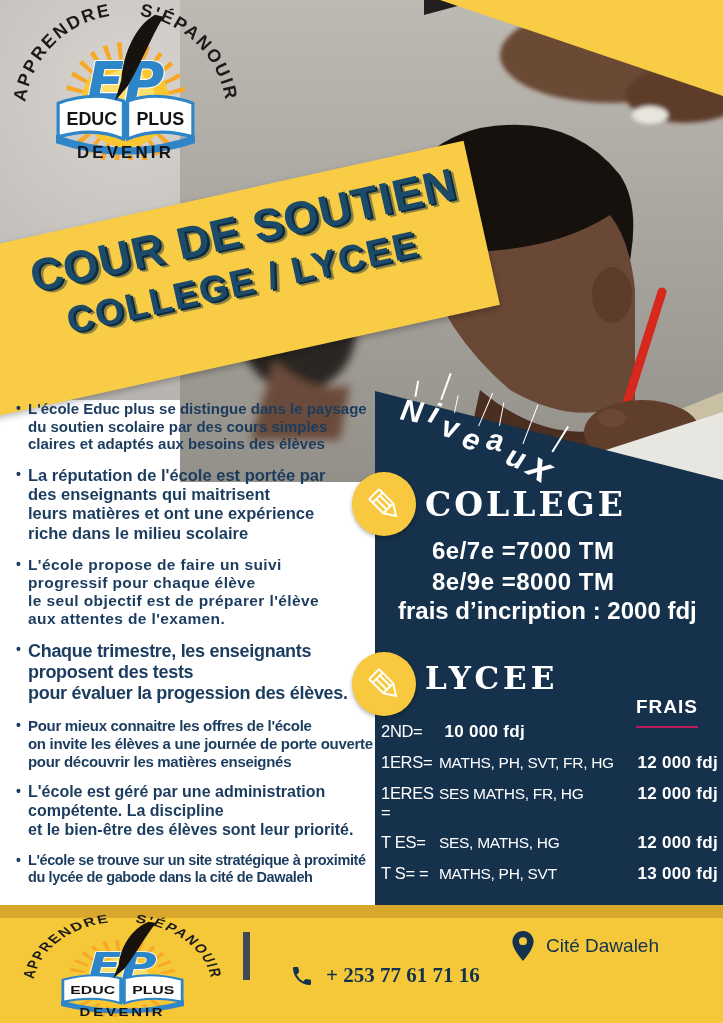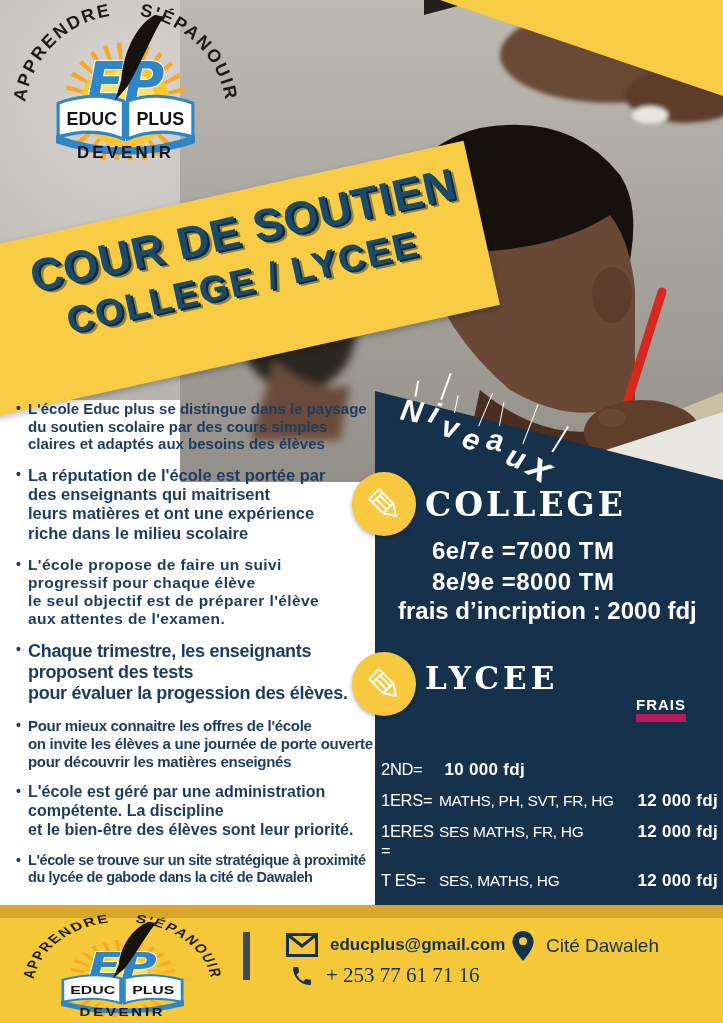--- a/index.html
+++ b/index.html
@@ -58,35 +58,35 @@
 
   .college-heading{position:absolute;left:425px;top:485px;z-index:6;color:#fff;
       font-family:"DejaVu Serif",serif;font-weight:bold;font-size:33px;letter-spacing:3px;}
   .college-lines{position:absolute;left:432px;top:535px;z-index:6;color:#fff;
       font-weight:bold;font-size:24px;line-height:31px;letter-spacing:.5px;}
   .fee-note{position:absolute;left:398px;top:597px;z-index:6;color:#fff;
       font-weight:bold;font-size:24px;}
   .lycee-heading{position:absolute;left:425px;top:660px;z-index:6;color:#fff;
       font-family:"DejaVu Serif",serif;font-weight:bold;font-size:31px;letter-spacing:4px;}
   .frais-header{position:absolute;left:636px;top:696px;z-index:6;color:#fff;
-      font-weight:bold;font-size:15px;letter-spacing:1px;border-bottom:8px solid #be185d;padding-bottom:1px;}
-  .lycee-table{position:absolute;left:381px;top:722px;width:337px;z-index:6;color:#fff;margin-top:38px;}
+      font-weight:bold;font-size:19px;letter-spacing:1px;border-bottom:2px solid #be185d;padding-bottom:8px;}
+  .lycee-table{position:absolute;left:381px;top:722px;width:337px;z-index:6;color:#fff;}
   .lycee-row{display:flex;align-items:baseline;margin-bottom:11px;}
   .lycee-row .level{flex:0 0 58px;font-size:16.5px;letter-spacing:-.3px;}
   .lycee-row .subjects{flex:1 1 auto;font-size:15.5px;letter-spacing:-.3px;}
   .lycee-row .price{flex:0 0 86px;text-align:right;font-weight:bold;font-size:17px;letter-spacing:.3px;}
 
   
   .footer{position:absolute;left:0;top:905px;width:723px;height:118px;background:#F5C839;z-index:8;}
   .footer-strip{position:absolute;left:0;top:0;width:100%;height:13px;background:#D9A72B;}
   .footer-divider{position:absolute;left:243px;top:27px;width:7px;height:48px;background:#3d4a54;}
   .contact{position:absolute;display:flex;align-items:center;gap:12px;color:#12324e;}
   .contact-email{left:286px;top:28px;font-weight:bold;font-size:17px;}
   .contact-location{left:512px;top:26px;font-size:19px;}
-  .contact-phone{left:290px;top:58px;font-family:"Liberation Serif",serif;font-weight:normal;font-size:21px;align-items:center;}
+  .contact-phone{left:290px;top:58px;font-family:"Liberation Serif",serif;font-weight:bold;font-size:21px;align-items:center;}
 </style>
 </head>
 <body>
 
 <div class="page">
 
   <div class="logo-backdrop"></div>
 
   <div class="photo">
     <svg width="543" height="482" viewBox="0 0 543 482">
@@ -256,27 +256,20 @@
       <text font-size="17" font-weight="bold" fill="#1a1a1a" letter-spacing="2">
         <textPath href="#arcR1" startOffset="50%" text-anchor="middle">S'ÉPANOUIR</textPath>
       </text>
       <text x="110" y="150" text-anchor="middle" font-size="16" font-weight="bold" fill="#141414" letter-spacing="3">DEVENIR</text>
     </svg>
   </div>
 
   <div class="footer">
     <div class="footer-strip"></div>
     <div class="footer-divider"></div>
-    <div class="contact contact-email">
-      <svg width="32" height="24" viewBox="0 0 32 24">
-        <rect x="1.5" y="1.5" width="29" height="21" fill="none" stroke="#12324e" stroke-width="3"></rect>
-        <path d="M1.5,1.5 L16,13 L30.5,1.5" fill="none" stroke="#12324e" stroke-width="3"></path>
-      </svg>
-      <span>educplus@gmail.com</span>
-    </div>
     <div class="contact contact-location">
       <svg width="22" height="30" viewBox="0 0 24 34">
         <path d="M12,0 C5.4,0 0,5.4 0,12 c0,9 12,22 12,22 s12,-13 12,-22 C24,5.4 18.6,0 12,0 Z" fill="#12324e"></path>
         <circle cx="12" cy="11.5" r="4.5" fill="#F5C839"></circle>
       </svg>
       <span>Cité Dawaleh</span>
     </div>
     <div class="contact contact-phone">
       <svg width="24" height="24" viewBox="0 0 24 24">
         <path d="M6.62,10.79a15.05,15.05,0,0,0,6.59,6.59l2.2-2.2a1,1,0,0,1,1-.25,11.36,11.36,0,0,0,3.57.57,1,1,0,0,1,1,1V20a1,1,0,0,1-1,1A17,17,0,0,1,3,4,1,1,0,0,1,4,3H7.5a1,1,0,0,1,1,1,11.36,11.36,0,0,0,.57,3.57,1,1,0,0,1-.25,1Z" fill="#12324e"></path>

